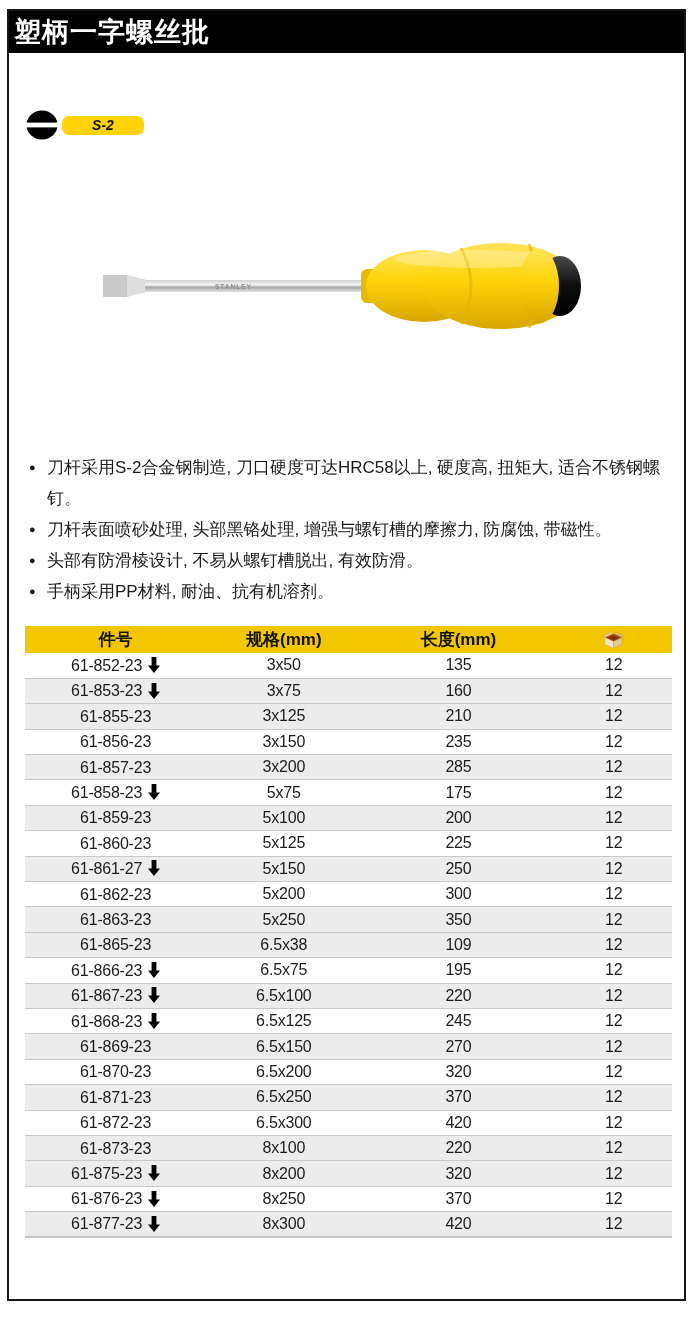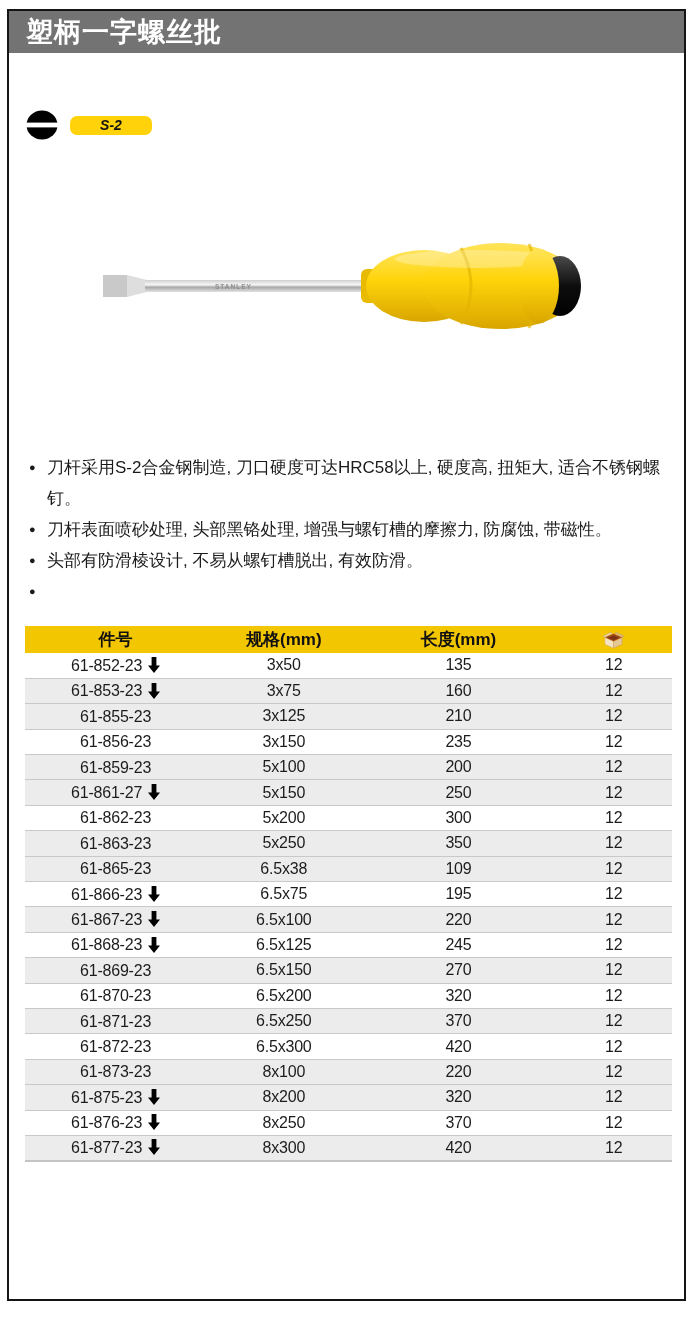--- a/index.html
+++ b/index.html
@@ -6,25 +6,25 @@
   body{
     width:697px;height:1328px;position:relative;background:#fff;
     font-family:"Liberation Sans",sans-serif;color:#1a1a1a;
     -webkit-font-smoothing:antialiased;
   }
   .frame{
     position:absolute;left:7px;top:9px;width:679px;height:1292px;
     box-sizing:border-box;border:2px solid #151515;background:#fff;
   }
   .titlebar{
-    height:42px;background:#737373;color:#fff;display:flex;align-items:center;
-    padding-left:17px;font-size:27px;font-weight:bold;letter-spacing:1px;
+    height:42px;background:#000000;color:#fff;display:flex;align-items:center;
+    padding-left:5px;font-size:27px;font-weight:bold;letter-spacing:1px;
   }
   .content{position:relative;width:100%;height:calc(100% - 42px);}
-  .mark-row{position:absolute;top:57px;left:17px;display:flex;align-items:center;gap:12px;}
+  .mark-row{position:absolute;top:57px;left:17px;display:flex;align-items:center;gap:4px;}
   .tip-icon{width:32px;height:30px;display:block;}
   .badge{
     width:82px;height:19px;background:var(--badge-yellow,#FFD20A);border-radius:7px;
     display:flex;align-items:center;justify-content:center;
     font-style:italic;font-weight:bold;font-size:14px;color:#111;
   }
   .product{position:absolute;top:170px;left:0;width:679px;height:130px;}
   .features{position:absolute;top:399px;left:20px;width:645px;font-size:17px;line-height:31px;}
   .feat{position:relative;padding-left:18px;}
   .feat .dot{position:absolute;left:0;top:0;font-size:17px;}
@@ -98,21 +98,21 @@
       <ellipse cx="468" cy="36" rx="82" ry="9" fill="#ffffff" opacity="0.28"></ellipse>
 
       <ellipse cx="551" cy="63" rx="21" ry="30" fill="url(#capG)"></ellipse>
       <ellipse cx="530" cy="63" rx="20" ry="37.5" fill="url(#handleG)"></ellipse>
     </svg>
 
     <div class="features">
         <div class="feat"><span class="dot" style="font-size: 11px;">●</span><span>刀杆采用S-2合金钢制造, 刀口硬度可达HRC58以上, 硬度高, 扭矩大, 适合不锈钢螺钉。</span></div>
         <div class="feat"><span class="dot" style="font-size: 11px;">●</span><span>刀杆表面喷砂处理, 头部黑铬处理, 增强与螺钉槽的摩擦力, 防腐蚀, 带磁性。</span></div>
         <div class="feat"><span class="dot" style="font-size: 11px;">●</span><span>头部有防滑棱设计, 不易从螺钉槽脱出, 有效防滑。</span></div>
-        <div class="feat"><span class="dot" style="font-size: 11px;">●</span></div>
+        <div class="feat"><span class="dot" style="font-size: 11px;">●</span><span>手柄采用PP材料, 耐油、抗有机溶剂。</span></div>
       </div>
 
     <table class="parts">
       <colgroup>
         <col style="width:28%">
           <col style="width:24%">
           <col style="width:30%">
           <col style="width:18%">
       </colgroup>
       <thead>
@@ -155,25 +155,45 @@
             <td>210</td>
             <td>12</td>
           </tr>
           <tr>
             <td><span class="pn">61-856-23</span></td>
             <td>3x150</td>
             <td>235</td>
             <td>12</td>
           </tr>
           <tr class="g">
+            <td><span class="pn">61-857-23</span></td>
+            <td>3x200</td>
+            <td>285</td>
+            <td>12</td>
+          </tr>
+          <tr>
+            <td><span class="pn">61-858-23</span><svg class="arr" width="12" height="16" viewBox="0 0 12 16">
+                <path d="M6 16 L0 8.6 H3.6 V0 H8.4 V8.6 H12 Z"></path>
+              </svg></td>
+            <td>5x75</td>
+            <td>175</td>
+            <td>12</td>
+          </tr>
+          <tr class="g">
             <td><span class="pn">61-859-23</span></td>
             <td>5x100</td>
             <td>200</td>
             <td>12</td>
           </tr>
+          <tr>
+            <td><span class="pn">61-860-23</span></td>
+            <td>5x125</td>
+            <td>225</td>
+            <td>12</td>
+          </tr>
           <tr class="g">
             <td><span class="pn">61-861-27</span><svg class="arr" width="12" height="16" viewBox="0 0 12 16">
                 <path d="M6 16 L0 8.6 H3.6 V0 H8.4 V8.6 H12 Z"></path>
               </svg></td>
             <td>5x150</td>
             <td>250</td>
             <td>12</td>
           </tr>
           <tr>
             <td><span class="pn">61-862-23</span></td>

